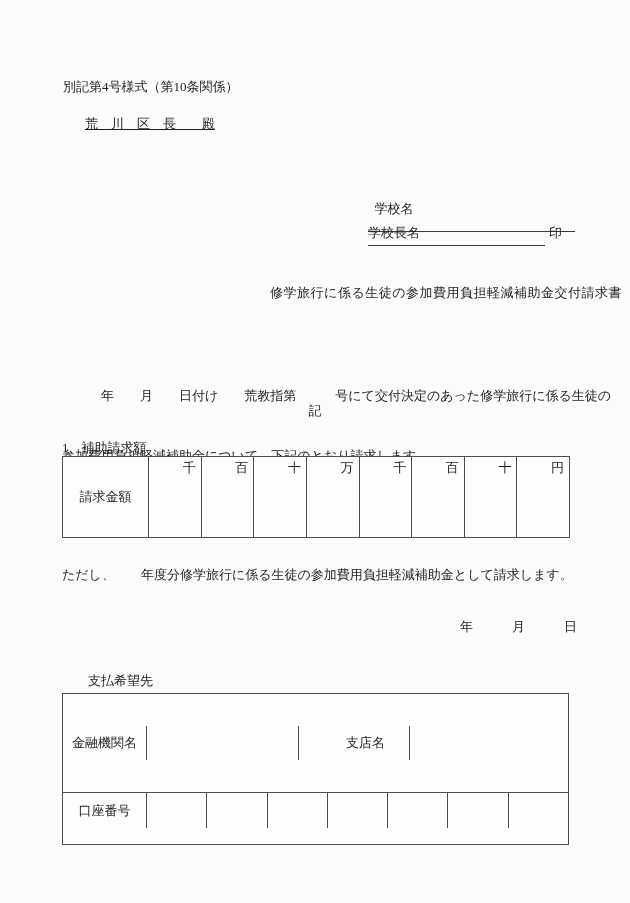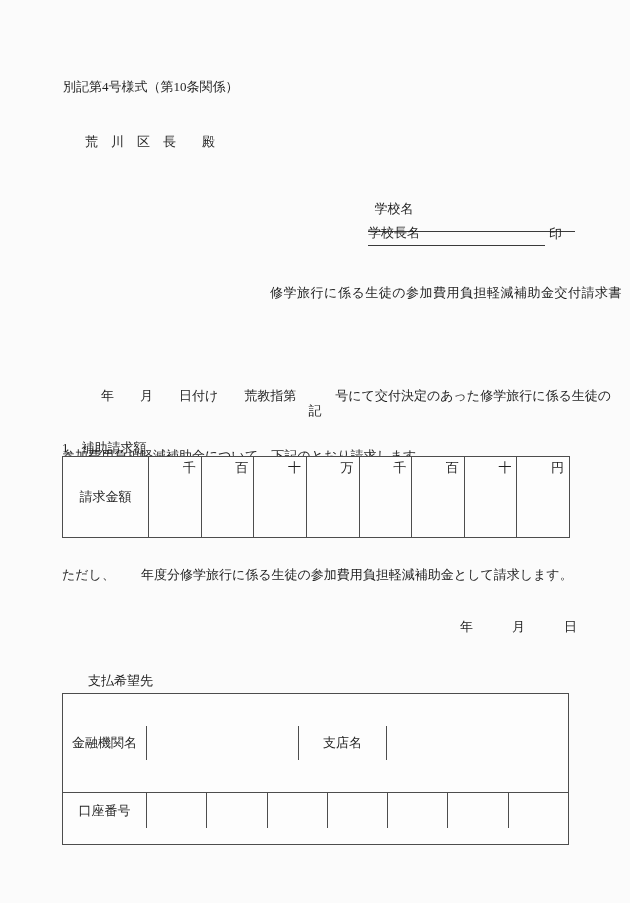--- a/index.html
+++ b/index.html
@@ -9,21 +9,21 @@
     font-family:"Liberation Serif","DejaVu Serif",serif;
     color:#1f1f1f;
     position:relative;
     font-size:13px;
   }
   .abs{position:absolute;white-space:pre;}
   .underlined{border-bottom:1px solid #3a3a3a;}
 
   
   .sig-school{left:368px;top:184px;width:207px;padding-bottom:13px;}
-  .sig-principal-wrap{left:368px;top:224px;display:flex;align-items:flex-end;white-space:pre;}
+  .sig-principal-wrap{left:368px;top:224px;display:flex;align-items:flex-start;white-space:pre;}
   .sig-principal{width:177px;padding-bottom:3px;border-bottom:1px solid #3a3a3a;}
   .seal{margin-left:4px;padding-bottom:3px;}
 
   .doc-title{left:8px;top:284px;width:614px;text-align:right;letter-spacing:0.5px;}
   .ki{left:0;top:402px;width:630px;text-align:center;}
 
   
   .amount-table{
     left:62px;top:456px;width:506px;height:80px;
     border:1px solid #4d4d4d;display:flex;background:#fdfdfd;
@@ -39,30 +39,30 @@
   .pay-table{
     left:62px;top:693px;width:505px;
     border:1px solid #4d4d4d;background:#fdfdfd;
   }
   .pt-row{display:flex;height:34px;}
   .pt-row + .pt-row{border-top:1px solid #4d4d4d;}
   .pt-cell{display:flex;align-items:center;justify-content:center;}
   .pt-cell + .pt-cell{border-left:1px solid #4d4d4d;}
   .w-label1{flex:0 0 83px;}
   .w-input1{flex:0 0 151px;}
-  .w-label2{flex:0 0 87px;}
+  .w-label2{flex:0 0 87px;padding-left:23px;}
   .w-grow{flex:1 1 auto;}
   .acct-cell{flex:1 1 auto;}
 </style>
 </head>
 <body>
 
 <div class="abs" style="left:63px;top:78px;">別記第4号様式（第10条関係）</div>
 
-<div class="abs" style="left:85px;top:133px;">荒　川　区　長　　殿</div>
+<div class="abs" style="left:85px;top:115px;text-decoration:underline;">荒　川　区　長　　殿</div>
 
 <div class="abs underlined sig-school">
   <span>学校名</span><span></span>
 </div>
 
 <div class="abs sig-principal-wrap">
   <span class="sig-principal"><span>学校長名</span><span></span></span>
   <span class="seal">印</span>
 </div>
 

